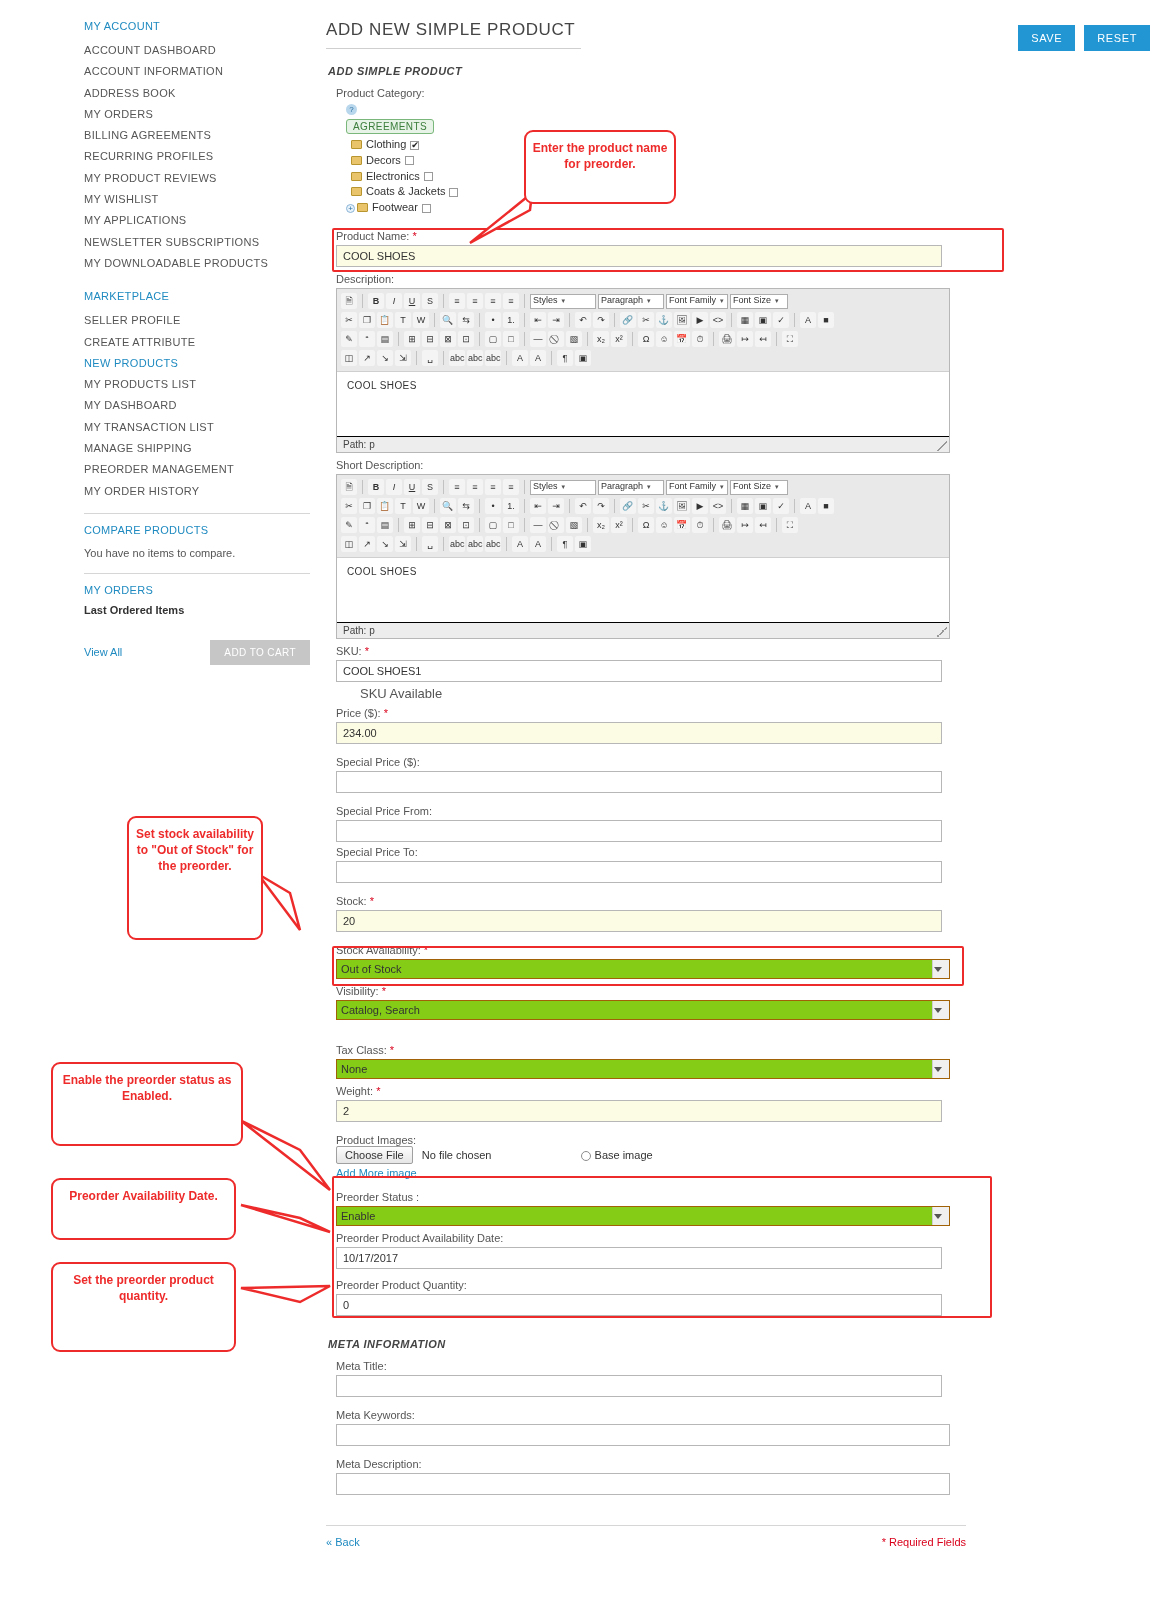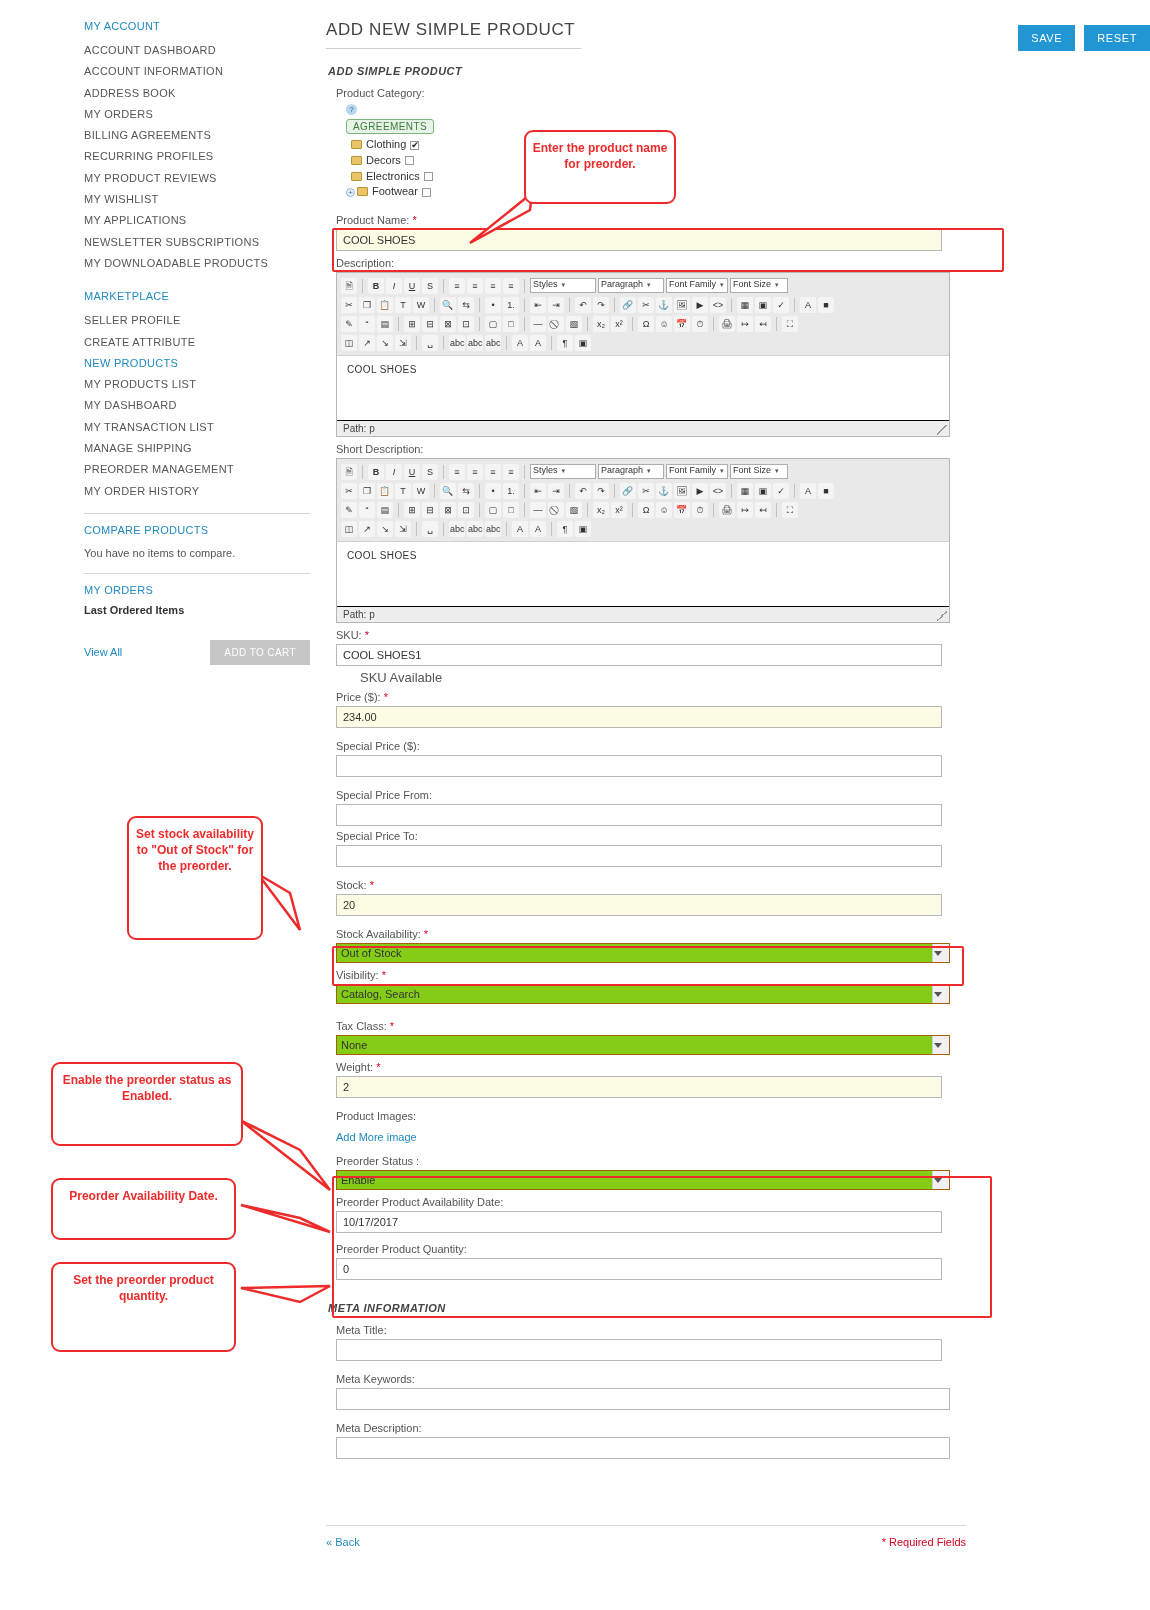--- a/index.html
+++ b/index.html
@@ -175,20 +175,23 @@
       <span class="cat-badge">AGREEMENTS</span>
       <div class="cat-row">
         <span class="folder"></span><span>Clothing</span><span class="cbx checked"></span>
       </div>
       <div class="cat-row">
         <span class="folder"></span><span>Decors</span><span class="cbx"></span>
       </div>
       <div class="cat-row">
         <span class="folder"></span><span>Electronics</span><span class="cbx"></span>
       </div>
+      <div class="cat-row">
+        <span class="folder"></span><span>Coats &amp; Jackets</span><span class="cbx"></span>
+      </div>
       <div class="cat-row" style="padding-left:0">
         <span class="plus-node">+</span><span class="folder"></span><span>Footwear</span><span class="cbx"></span>
       </div>
     </div>
 
     
     <label class="lbl" style="margin-top:14px"><span>Product Name:</span> <span class="req">*</span></label>
     <input class="inp yellow" value="COOL SHOES" style="">
 
     
@@ -435,28 +438,35 @@
 
     <label class="lbl" style="margin-top:12px"><span>Stock:</span> <span class="req">*</span></label>
     <input class="inp yellow" value="20" style="">
 
     <label class="lbl" style="margin-top:12px"><span>Stock Availability:</span> <span class="req">*</span></label>
     <span class="selwrap"><select class="sel"><option>Out of Stock</option></select></span>
 
     <label class="lbl" style="margin-top:6px"><span>Visibility:</span> <span class="req">*</span></label>
     <span class="selwrap"><select class="sel"><option>Catalog, Search</option></select></span>
 
-    <label class="lbl" style="margin-top:16px"><span>Tax Class:</span> <span class="req">*</span></label>
+    <label class="lbl" style="margin-top:24px"><span>Tax Class:</span> <span class="req">*</span></label>
     <span class="selwrap"><select class="sel"><option>None</option></select></span>
 
     <label class="lbl" style="margin-top:6px"><span>Weight:</span> <span class="req">*</span></label>
     <input class="inp yellow" value="2" style="">
 
     
     <label class="lbl" style="margin-top:12px">Product Images:</label>
+    <div class="filewrap">
+      <span class="file-btn">Choose File</span>
+      <span class="file-name">No file chosen</span>
+      <span style="margin-left:86px">
+        <span class="radio"></span><span style="font-size:11px;color:#333">Base image</span>
+      </span>
+    </div>
     <a class="linkblue" style="display:inline-block;margin-top:6px" href="#">Add More image</a>
 
     
     <label class="lbl" style="margin-top:12px">Preorder Status :</label>
     <span class="selwrap"><select class="sel"><option>Enable</option></select></span>
 
     <label class="lbl" style="">Preorder Product Availability Date:</label>
     <input class="inp" value="10/17/2017" style="">
 
     <label class="lbl" style="margin-top:10px">Preorder Product Quantity:</label>

